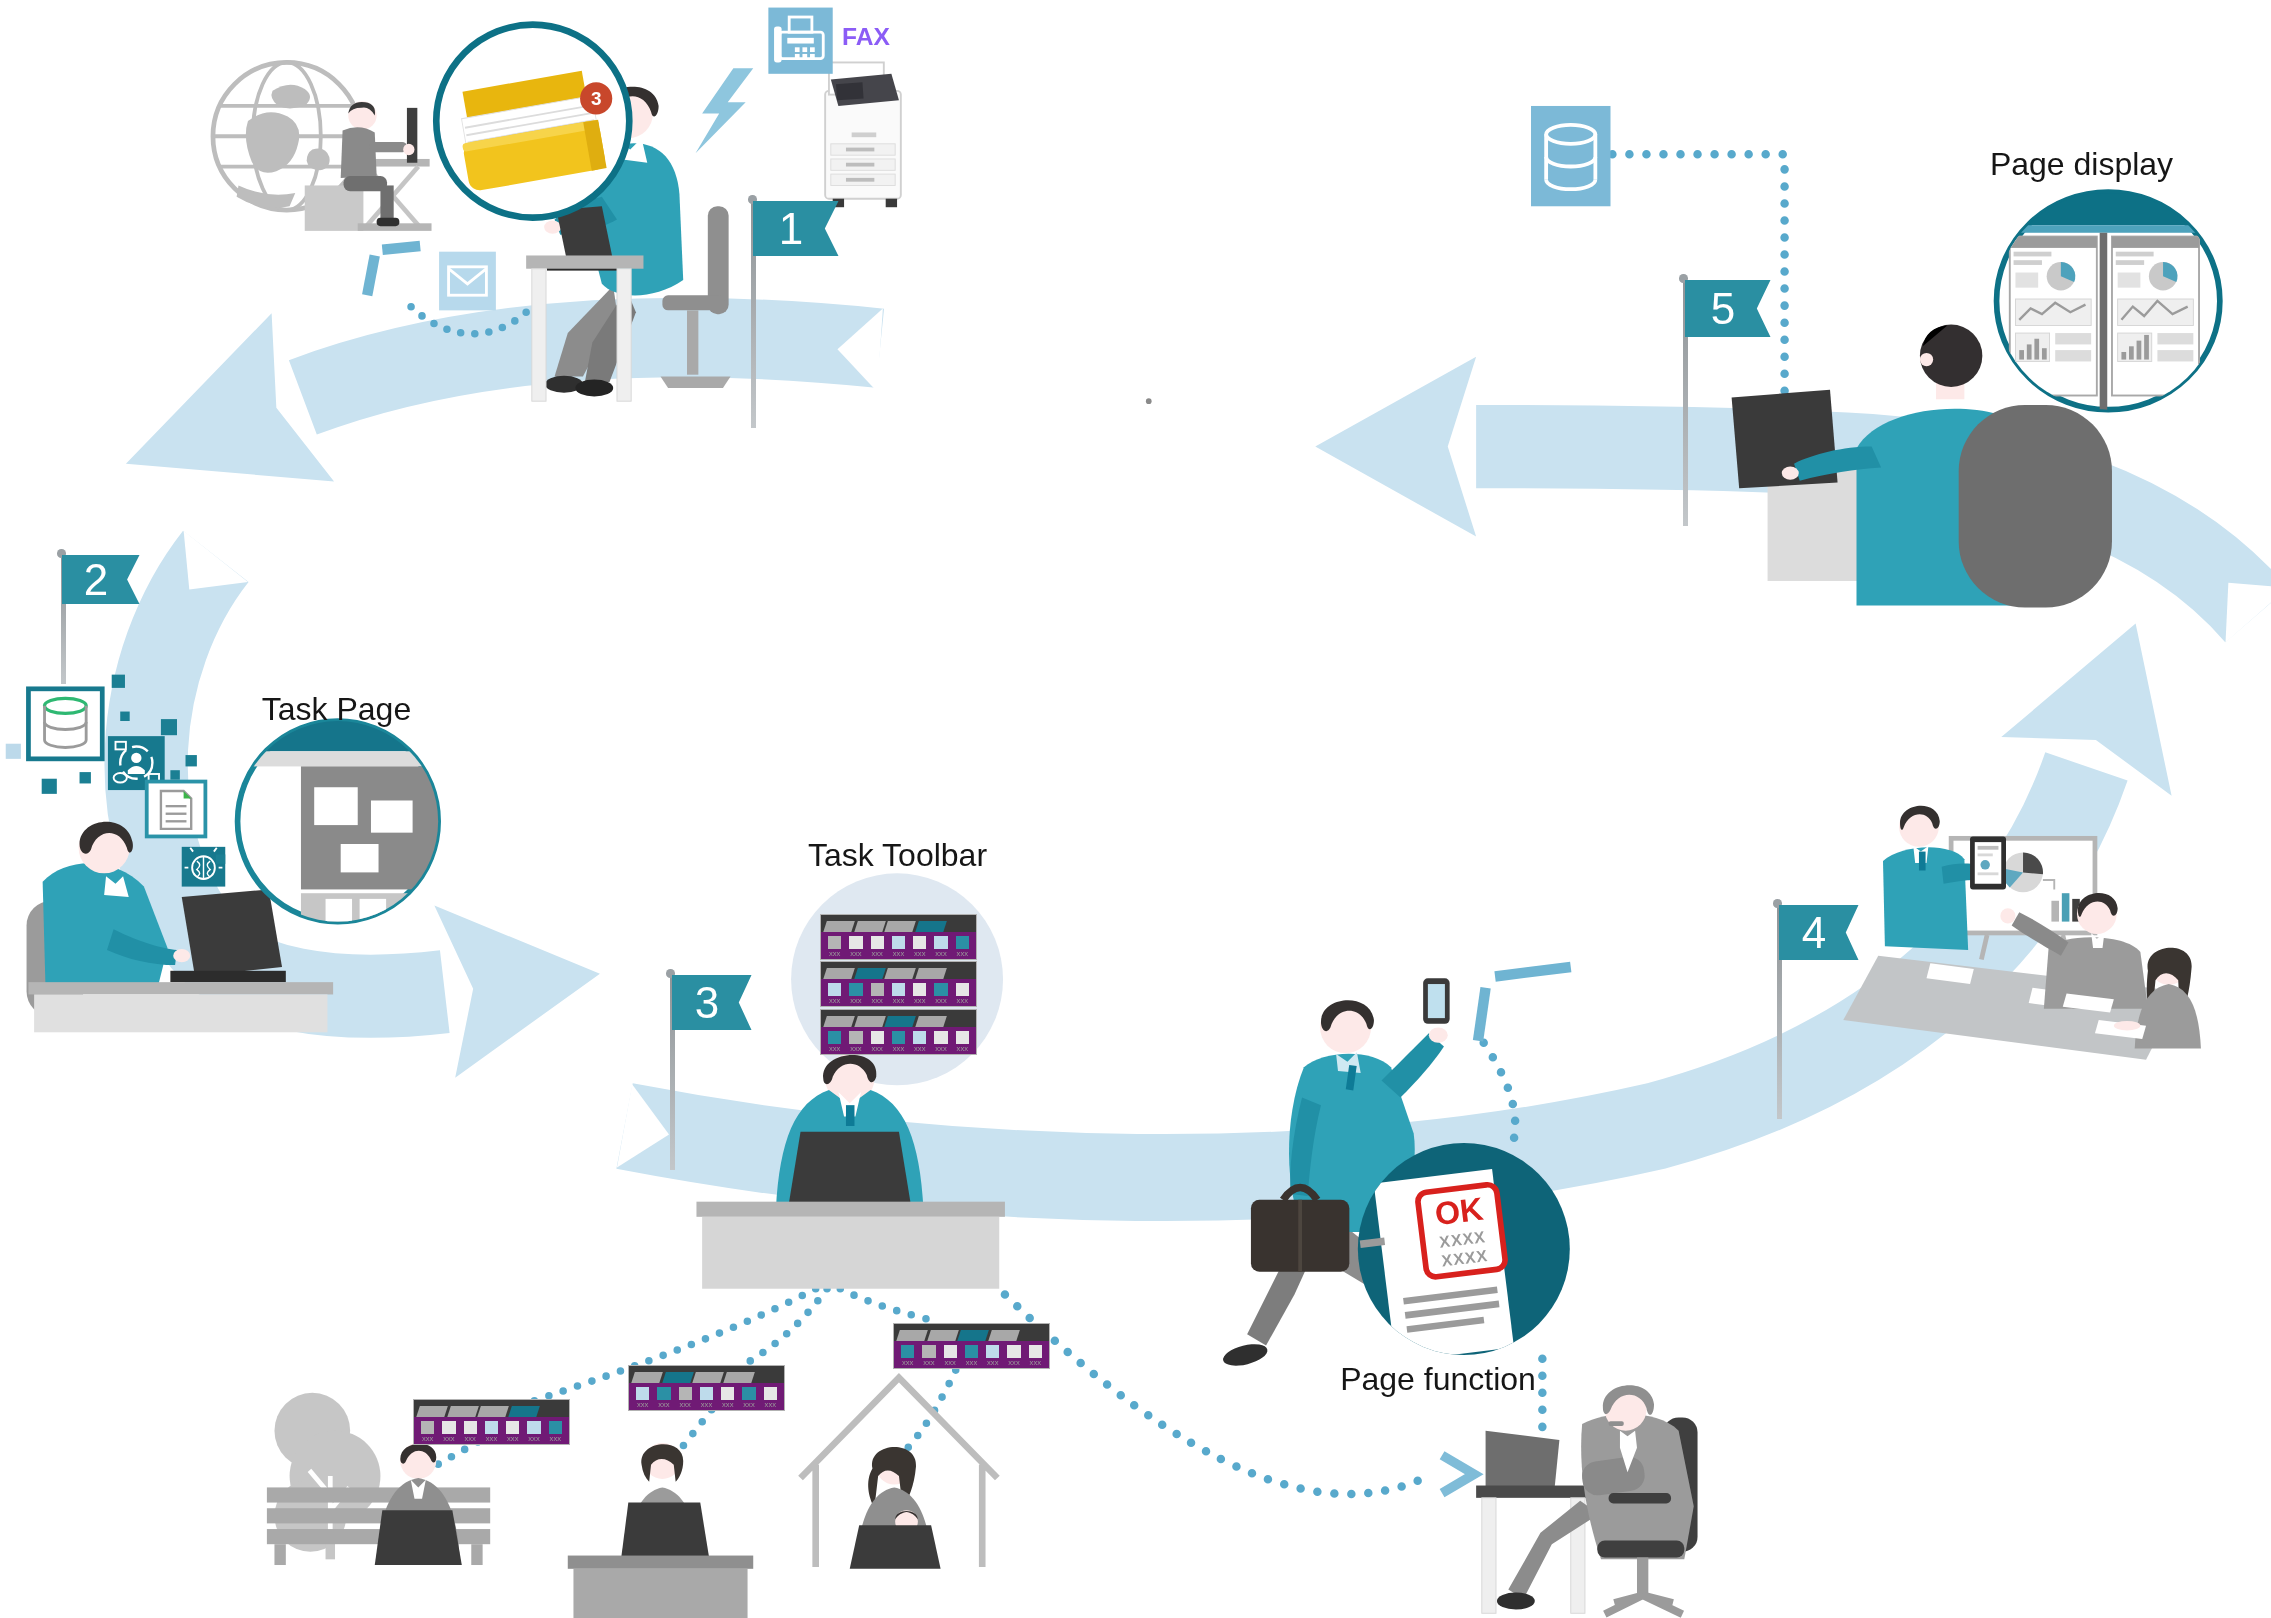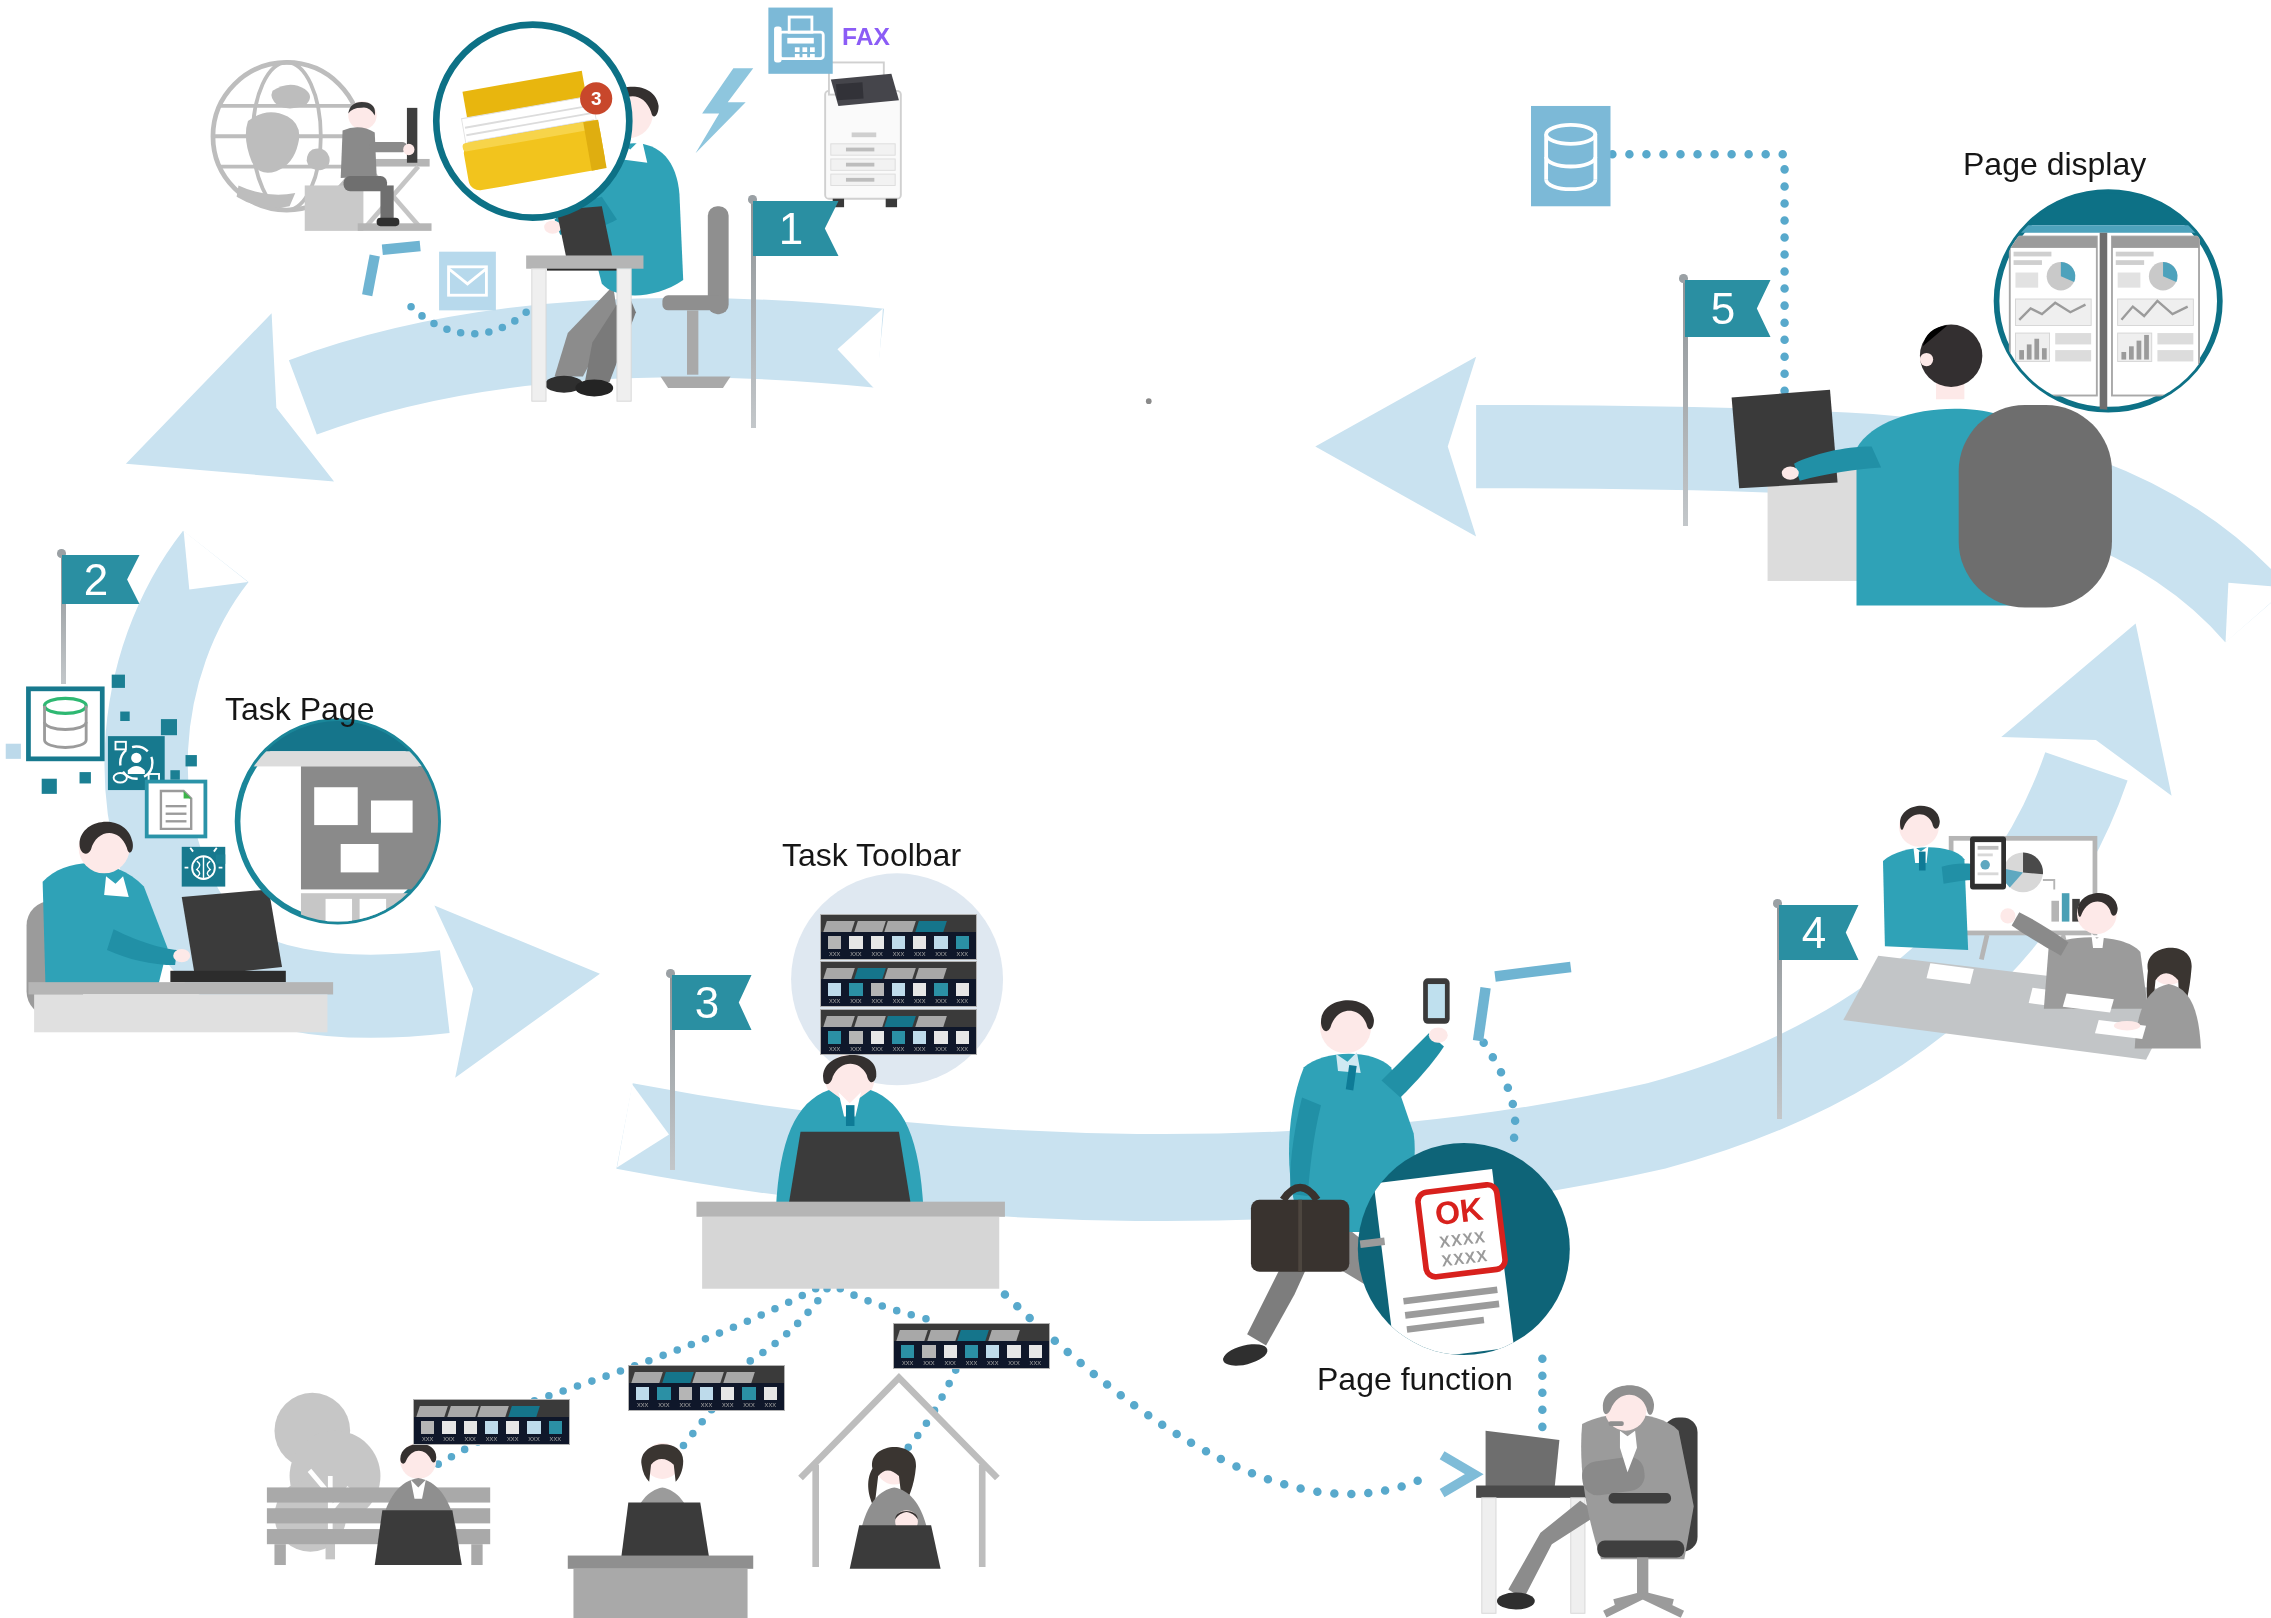--- a/index.html
+++ b/index.html
@@ -5,24 +5,24 @@
   html,body{margin:0;padding:0;background:#fff}
   .canvas{position:relative;width:2271px;height:1618px;background:#fff;overflow:hidden;
           font-family:"Liberation Sans",sans-serif}
   .scene{position:absolute;left:0;top:0}
   
   .flag{position:absolute;background:#2a8fa2;color:#fff;display:flex;align-items:center;justify-content:center;
         clip-path:polygon(0 0,100% 0,84% 50%,100% 100%,0 100%);font-size:44px;font-weight:500;padding-right:9.5px;z-index:6}
   .pole{position:absolute;width:4.7px;background:linear-gradient(180deg,#8f9497,#c3c7ca);z-index:5}
   .pin{position:absolute;width:8.5px;height:8.5px;border-radius:50%;background:#9aa0a4;z-index:6}
   
-  .lbl{position:absolute;font-size:32px;color:#161616;white-space:nowrap;z-index:6}
+  .lbl{position:absolute;font-size:32px;color:#161616;text-align:center;white-space:nowrap;z-index:6}
   .faxlbl{position:absolute;font-size:24.6px;font-weight:bold;color:#8b5cf6;z-index:6}
   
-  .tstrip{position:absolute;width:155px;background:#0f172a;border:0.9px solid #b2b2b2;z-index:7}
+  .tstrip{position:absolute;width:155px;background:#701a75;border:0.9px solid #b2b2b2;z-index:7}
   .thdr{height:15px;background:#3a3a3a;display:flex;align-items:flex-end;padding:1.9px 1.9px 0 3.8px;gap:2.8px}
   .tab{width:28px;height:11.4px;background:#a8a8a8;transform:skewX(-18deg)}
   .tab.act{background:#15758b}
   .tbody{display:flex;justify-content:space-between;padding:3.8px 4.7px 1.9px}
   .tc{display:flex;flex-direction:column;align-items:center;width:18px}
   .sq{width:13.2px;height:13.2px}
   .sq.g{background:#b5b5b5}.sq.l{background:#e6e6e6}.sq.b{background:#bedbeb}.sq.t{background:#2b90a5}
   .tc u{text-decoration:none;font-size:7.6px;color:#9b9b9b;margin-top:0.9px;line-height:1}
 </style>
 </head>

